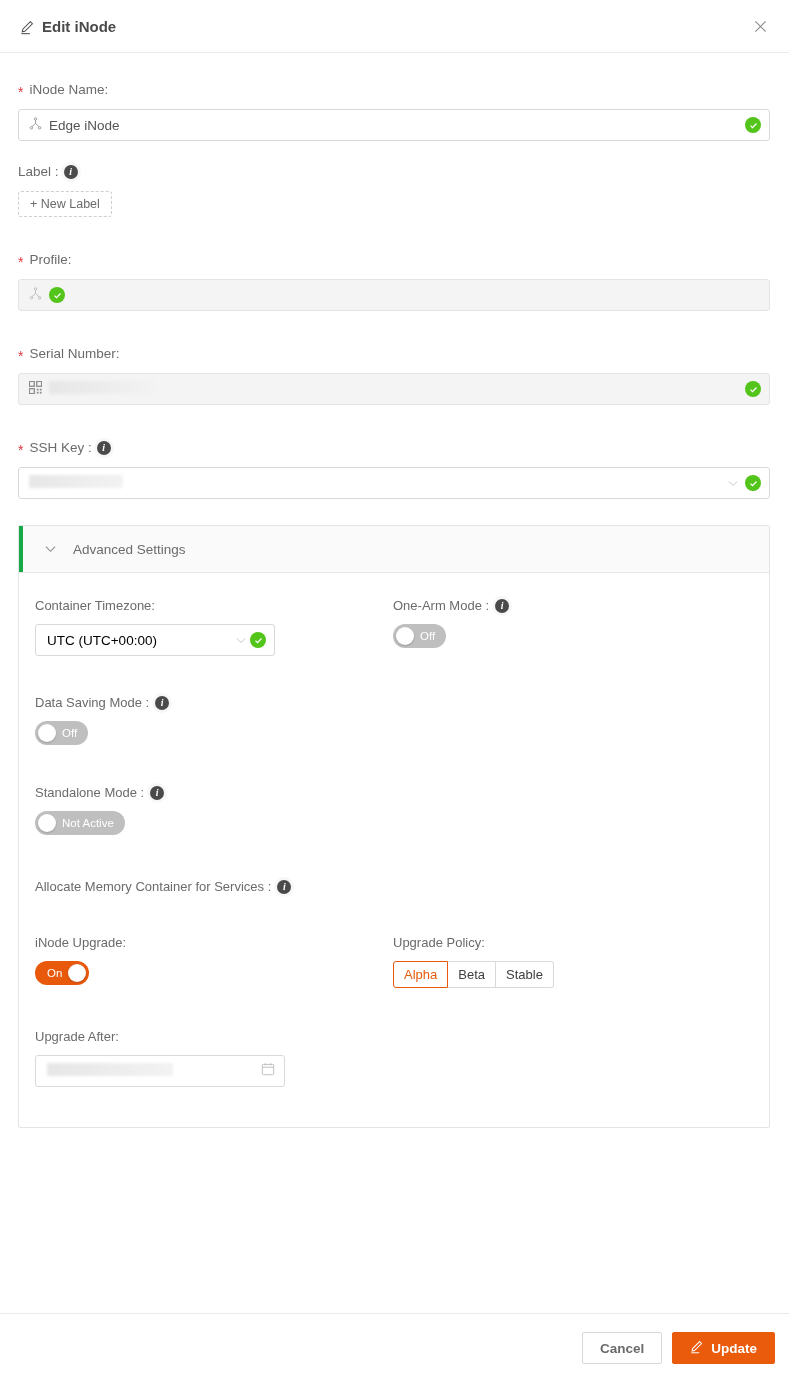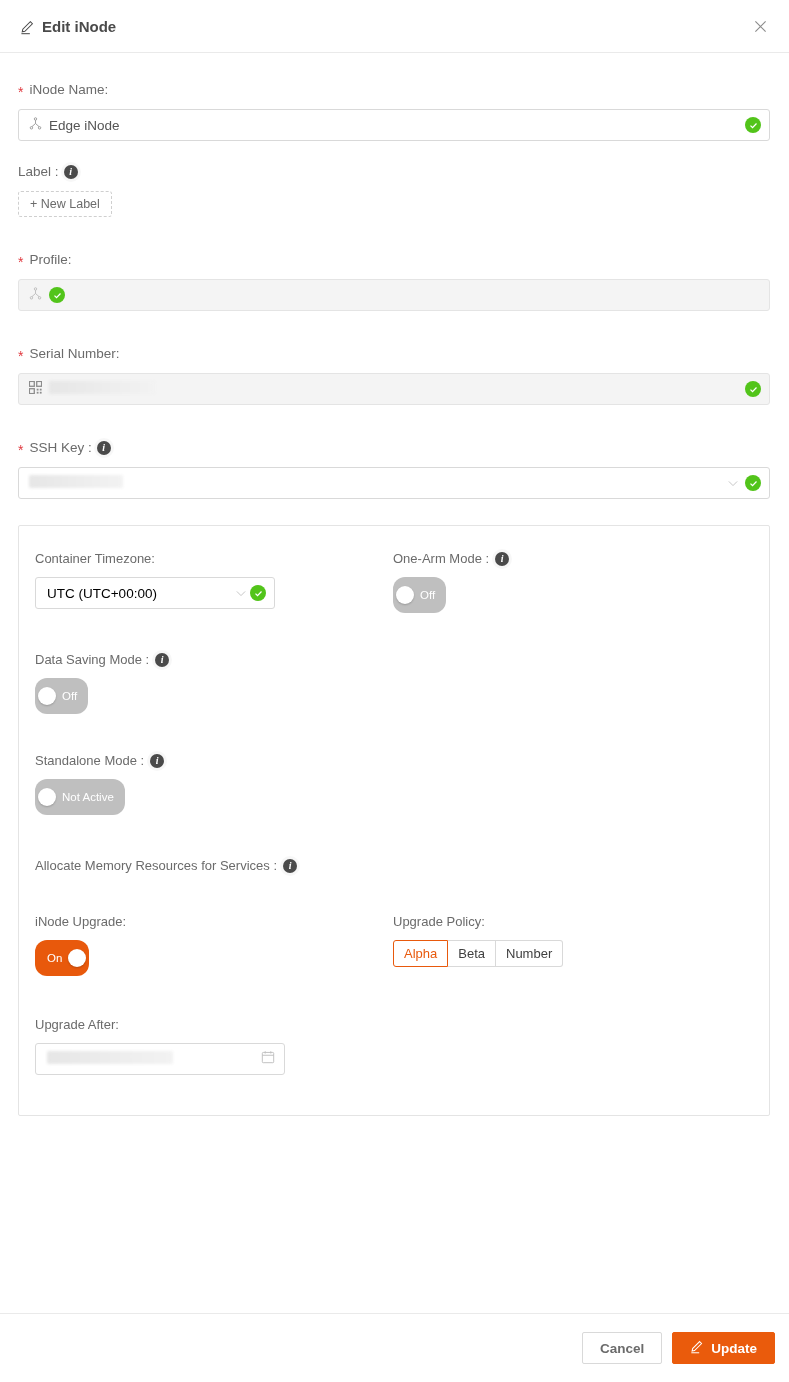--- a/index.html
+++ b/index.html
@@ -116,21 +116,21 @@
   .select-box {
     width: 240px; height: 32px;
     border: 1px solid #d9d9d9; border-radius: 3px;
     display: flex; align-items: center; padding: 0 8px 0 11px;
     font-size: 13.5px; color: #000000; gap: 4px; background:#fff; cursor:pointer;
   }
   .select-box .val { flex: 1 1 auto; }
 
   
   .toggle {
-    height: 36px; border-radius: 12px; display: inline-flex; align-items: center;
+    height: 24px; border-radius: 12px; display: inline-flex; align-items: center;
     cursor: pointer; user-select: none; padding: 0 3px; min-width: 48px;
   }
   .toggle .knob {
     width: 18px; height: 18px; border-radius: 50%; background: #fff; flex: 0 0 auto;
     box-shadow: 0 1px 2px rgba(0,0,0,0.20);
   }
   .toggle .tog-txt { font-size: 11.5px; color: #fff; padding: 0 8px 0 6px; white-space: nowrap; }
   .toggle.off { background: #bfbfbf; }
   .toggle.on  { background: #e8590c; flex-direction: row-reverse; }
   .toggle.on .tog-txt { padding: 0 6px 0 9px; }
@@ -305,20 +305,28 @@
         </span>
         <span class="ok-badge">
           <svg width="9" height="9" viewBox="0 0 12 12" stroke="#fff" stroke-width="1.7" fill="none">
               <path d="M2 6.2 L4.7 8.8 L10 3.4"></path>
             </svg>
         </span>
       </div>
     </div>
 
     <div class="adv-panel" style="margin-top:26px;">
+      <div class="adv-header">
+        <span class="adv-chevron">
+          <svg width="11" height="8" viewBox="0 0 12 8" stroke="#8c8c8c" stroke-width="1.2" fill="none">
+              <path d="M1 1.5 L6 6.5 L11 1.5"></path>
+            </svg>
+        </span>
+        <span class="adv-title">Advanced Settings</span>
+      </div>
 
       <div class="adv-content">
 
         <div class="two-col">
           <div class="col-l">
             <div class="sub-label">Container Timezone:</div>
             <div class="select-box">
               <span class="val">UTC (UTC+00:00)</span>
               <span class="caret">
                 <svg width="10" height="7" viewBox="0 0 12 8" stroke="#c6c6c6" stroke-width="1.2" fill="none">
@@ -361,39 +369,39 @@
             <span class="info-ico">i</span>
           </div>
           <div class="toggle off">
             <span class="knob"></span>
             <span class="tog-txt">Not Active</span>
           </div>
         </div>
 
         <div style="margin-top:42px;">
           <div class="sub-label">
-            <span>Allocate Memory Resources for Services :</span>
+            <span>Allocate Memory Container for Services :</span>
             <span class="info-ico">i</span>
           </div>
         </div>
 
         <div class="two-col" style="margin-top:38px;">
           <div class="col-l">
             <div class="sub-label">iNode Upgrade:</div>
             <div class="toggle on">
               <span class="knob"></span>
               <span class="tog-txt">On</span>
             </div>
           </div>
           <div class="col-r">
             <div class="sub-label">Upgrade Policy:</div>
             <div class="segmented">
               <div class="seg active">Alpha</div>
               <div class="seg">Beta</div>
-              <div class="seg">Number</div>
+              <div class="seg">Stable</div>
             </div>
           </div>
         </div>
 
         <div style="margin-top:40px;">
           <div class="sub-label">Upgrade After:</div>
           <div class="date-box">
             <span class="val">
               <span class="redacted" style="width:126px;"></span>
             </span>

